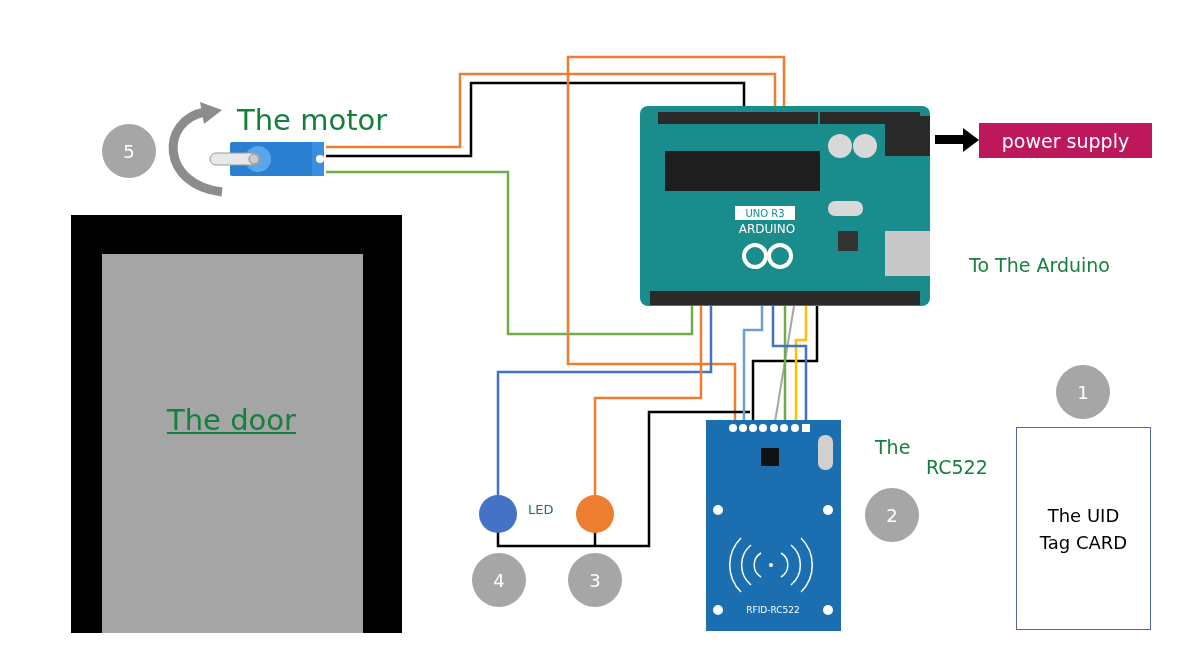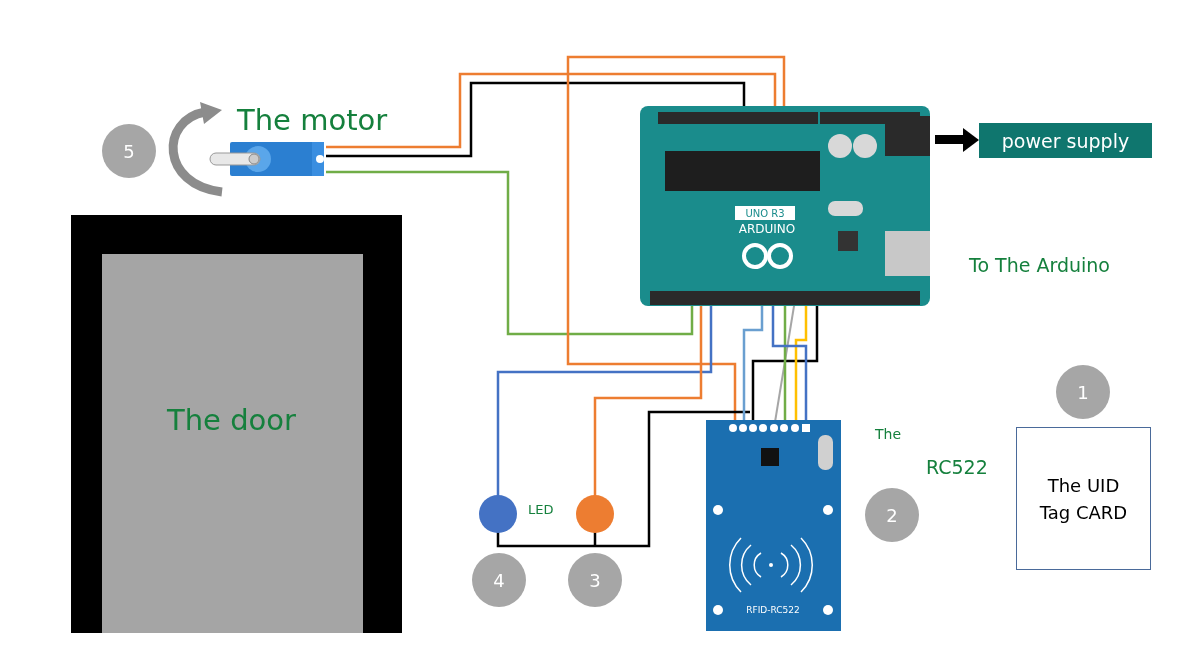--- a/index.html
+++ b/index.html
@@ -5,24 +5,24 @@
   html, body { margin: 0; padding: 0; background: #ffffff; }
   body { width: 1180px; height: 649px; position: relative; overflow: hidden;
          font-family: "DejaVu Sans", "Liberation Sans", sans-serif; }
   svg.wires { position: absolute; left: 0; top: 0; }
   .lbl { position: absolute; color: #15803d; white-space: nowrap; }
   .badge { position: absolute; width: 54px; height: 54px; border-radius: 50%;
            background: #a6a6a6; color: #fff; font-size: 18px;
            display: flex; align-items: center; justify-content: center; }
   .door-frame { position: absolute; left: 71px; top: 215px; width: 331px; height: 418px; background: #000; }
   .door-panel { position: absolute; left: 102px; top: 254px; width: 261px; height: 379px; background: #a5a5a5; }
-  .door-label { position: absolute; left: 167px; top: 403px; font-size: 29px; }
-  .power-box { position: absolute; left: 979px; top: 123px; width: 173px; height: 35px; background: #0f766e;
+  .door-label { position: absolute; left: 167px; top: 403px; font-size: 29px; text-decoration: underline; }
+  .power-box { position: absolute; left: 979px; top: 123px; width: 173px; height: 35px; background: #be185d;
                color: #fff; font-size: 19px; display: flex; align-items: center; justify-content: center; }
-  .card-box { position: absolute; left: 1016px; top: 427px; width: 135px; height: 143px;
+  .card-box { position: absolute; left: 1016px; top: 427px; width: 135px; height: 203px;
               border: 1.5px solid #4a6a9a; box-sizing: border-box; display: flex; align-items: center;
               justify-content: center; text-align: center; font-size: 18px; line-height: 27px; }
   .arduino { position: absolute; left: 640px; top: 106px; width: 290px; height: 200px; }
   .rc522 { position: absolute; left: 706px; top: 420px; width: 135px; height: 211px; }
   .servo { position: absolute; left: 208px; top: 140px; width: 118px; height: 38px; }
   .led { position: absolute; width: 38px; height: 38px; border-radius: 50%; }
 </style>
 </head>
 <body>
 
@@ -114,21 +114,21 @@
     <path d="M55,133 A14,14 0 0 0 55,157"></path>
       <path d="M75,133 A14,14 0 0 1 75,157"></path>
     <path d="M45,125 A26,26 0 0 0 45,165"></path>
       <path d="M85,125 A26,26 0 0 1 85,165"></path>
     <path d="M35,118 A38,38 0 0 0 35,172"></path>
       <path d="M95,118 A38,38 0 0 1 95,172"></path>
   </g>
   <text x="67" y="193" fill="#fff" font-size="9" text-anchor="middle" font-family="DejaVu Sans, sans-serif">RFID-RC522</text>
 </svg>
 
-<div class="lbl" style="left:875px; top:426px; font-size:14px;">The</div>
+<div class="lbl" style="left:875px; top:436px; font-size:19px;">The</div>
 <div class="lbl" style="left:902px; top:456px; font-size:19px;margin-left:24px;">RC522</div>
 <div class="badge" style="left:865px; top:488px;">2</div>
 
 <div class="led" style="left:479px; top:495px; background:#4472c4;"></div>
 <div class="led" style="left:576px; top:495px; background:#ed7d31;"></div>
 <div class="lbl" style="left:528px; top:502px; font-size:13px;">LED</div>
 <div class="badge" style="left:472px; top:553px;">4</div>
 <div class="badge" style="left:568px; top:553px;">3</div>
 
 <div class="badge" style="left:1056px; top:365px;">1</div>

